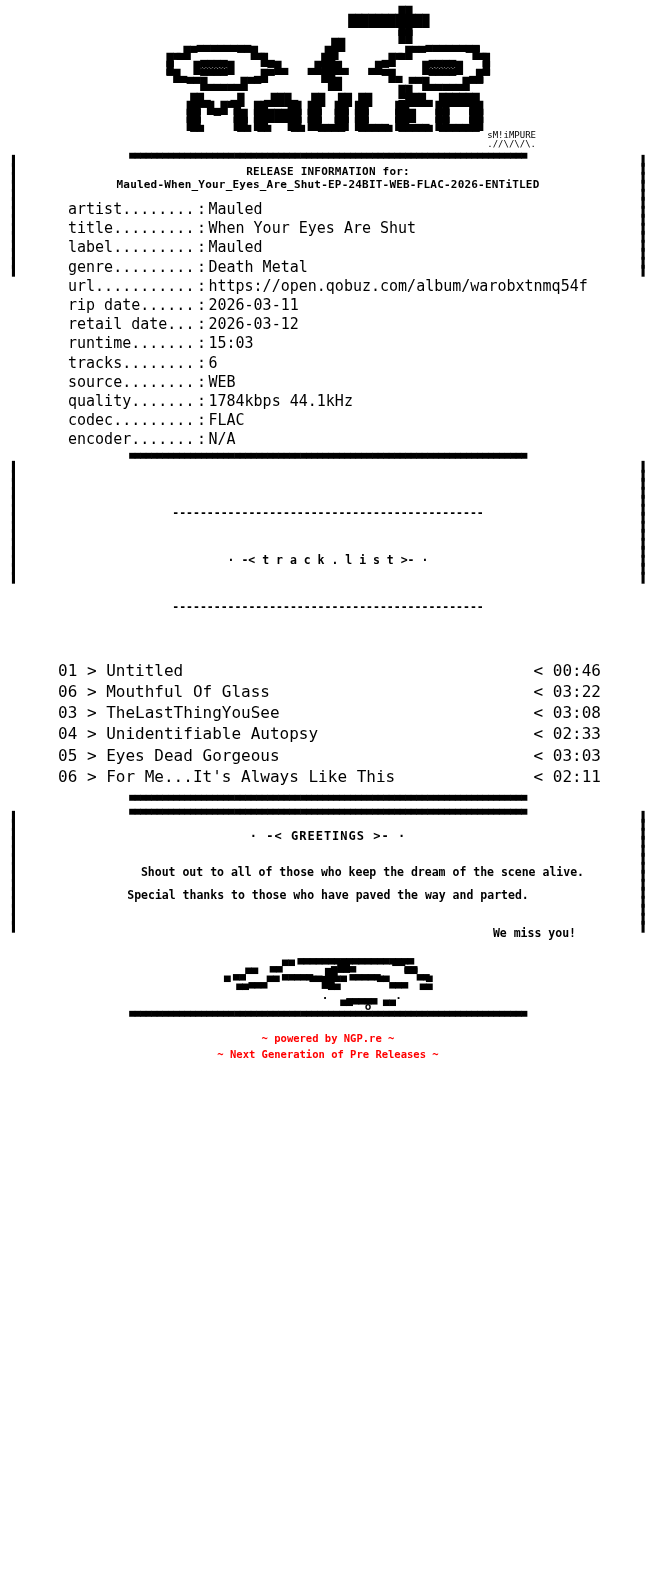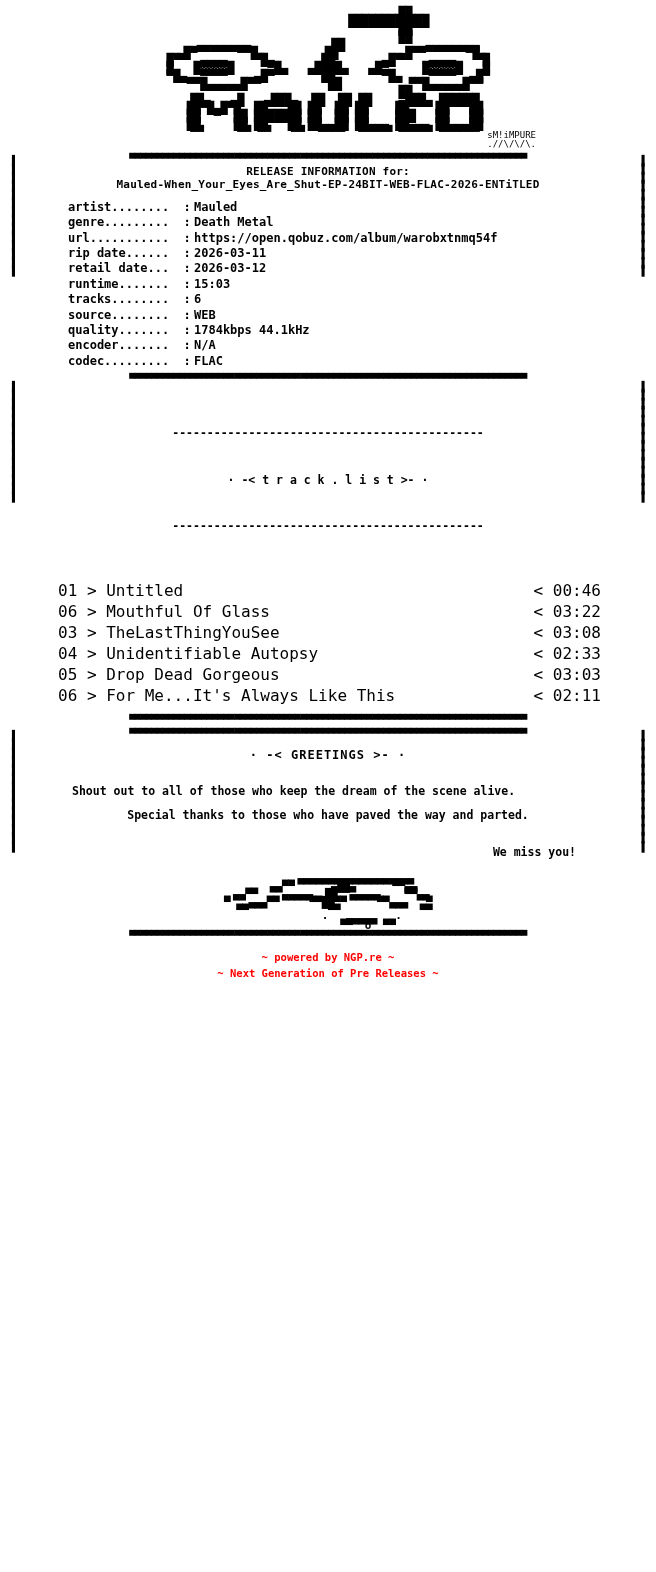--- a/index.html
+++ b/index.html
@@ -77,23 +77,23 @@
   .rel-head {
     text-align: center;
     font-size: 11px;
     font-weight: bold;
     line-height: 1.25;
     padding-top: 6px;
     letter-spacing: 0.2px;
   }
   .nfo-table {
     margin: 8px 0 4px 56px;
-    font-size: 12px;
+    font-size: 15px;
     line-height: 1.28;
-    font-weight: bold;
+    font-weight: normal;
     border-collapse: collapse;
   }
   .nfo-table td {
     padding: 0;
     white-space: pre;
     vertical-align: top;
   }
   .nfo-key { width: 112px; }
   .nfo-sep { width: 14px; text-align: center; }
 
@@ -128,21 +128,21 @@
     letter-spacing: 1px;
     white-space: pre;
     padding-top: 14px;
   }
   .gr-lines {
     font-size: 11.5px;
     font-weight: bold;
     line-height: 2.05;
     padding: 18px 60px 6px 60px;
   }
-  .gr-l1 { text-align: left; }
+  .gr-l1 { text-align: right; }
   .gr-l2 { text-align: center; }
   .gr-l3 { text-align: right; padding-right: 8px; margin-top: 14px; }
 
   
   .footer {
     text-align: center;
     color: #ff0000;
     font-size: 10.5px;
     line-height: 1.5;
     padding: 10px 0 8px 0;
@@ -220,20 +220,30 @@
       </div>
 
       <table class="nfo-table">
         <tbody>
             <tr>
           <td class="nfo-key">artist........</td>
           <td class="nfo-sep">:</td>
           <td>Mauled</td>
         </tr>
         <tr>
+          <td class="nfo-key">title.........</td>
+          <td class="nfo-sep">:</td>
+          <td>When Your Eyes Are Shut</td>
+        </tr>
+        <tr>
+          <td class="nfo-key">label.........</td>
+          <td class="nfo-sep">:</td>
+          <td>Mauled</td>
+        </tr>
+        <tr>
           <td class="nfo-key">genre.........</td>
           <td class="nfo-sep">:</td>
           <td>Death Metal</td>
         </tr>
         <tr>
           <td class="nfo-key">url...........</td>
           <td class="nfo-sep">:</td>
           <td>https://open.qobuz.com/album/warobxtnmq54f</td>
         </tr>
         <tr>
@@ -260,28 +270,28 @@
           <td class="nfo-key">source........</td>
           <td class="nfo-sep">:</td>
           <td>WEB</td>
         </tr>
         <tr>
           <td class="nfo-key">quality.......</td>
           <td class="nfo-sep">:</td>
           <td>1784kbps 44.1kHz</td>
         </tr>
         <tr>
+          <td class="nfo-key">codec.........</td>
+          <td class="nfo-sep">:</td>
+          <td>FLAC</td>
+        </tr>
+        <tr>
           <td class="nfo-key">encoder.......</td>
           <td class="nfo-sep">:</td>
           <td>N/A</td>
-        </tr>
-        <tr>
-          <td class="nfo-key">codec.........</td>
-          <td class="nfo-sep">:</td>
-          <td>FLAC</td>
         </tr>
       </tbody>
         </table>
     </div>
     <div class="frame-bottom art">▀▀▀▀▀▀▀▀▀▀▀▀▀▀▀▀▀▀▀▀▀▀▀▀▀▀▀▀▀▀▀▀▀▀▀▀▀▀▀▀▀▀▀▀▀▀▀▀▀▀▀▀▀▀▀▀▀▀▀▀▀▀▀▀▀▀▀▀▀▀▀▀</div>
   </div>
 
   <div class="frame">
     <div class="frame-body">
       <div class="side-l art">▌
@@ -330,21 +340,21 @@
         </div>
         <div class="track-row">
           <span class="track-left"><span>03</span> <span>&gt;</span> <span>TheLastThingYouSee</span></span>
           <span class="track-right"><span>&lt;</span> <span>03:08</span></span>
         </div>
         <div class="track-row">
           <span class="track-left"><span>04</span> <span>&gt;</span> <span>Unidentifiable Autopsy</span></span>
           <span class="track-right"><span>&lt;</span> <span>02:33</span></span>
         </div>
         <div class="track-row">
-          <span class="track-left"><span>05</span> <span>&gt;</span> <span>Drop Dead Gorgeous</span></span>
+          <span class="track-left"><span>05</span> <span>&gt;</span> <span>Eyes Dead Gorgeous</span></span>
           <span class="track-right"><span>&lt;</span> <span>03:03</span></span>
         </div>
         <div class="track-row">
           <span class="track-left"><span>06</span> <span>&gt;</span> <span>For Me...It's Always Like This</span></span>
           <span class="track-right"><span>&lt;</span> <span>02:11</span></span>
         </div>
       </div>
     </div>
     <div class="frame-bottom art">▀▀▀▀▀▀▀▀▀▀▀▀▀▀▀▀▀▀▀▀▀▀▀▀▀▀▀▀▀▀▀▀▀▀▀▀▀▀▀▀▀▀▀▀▀▀▀▀▀▀▀▀▀▀▀▀▀▀▀▀▀▀▀▀▀▀▀▀▀▀▀▀</div>
   </div>

